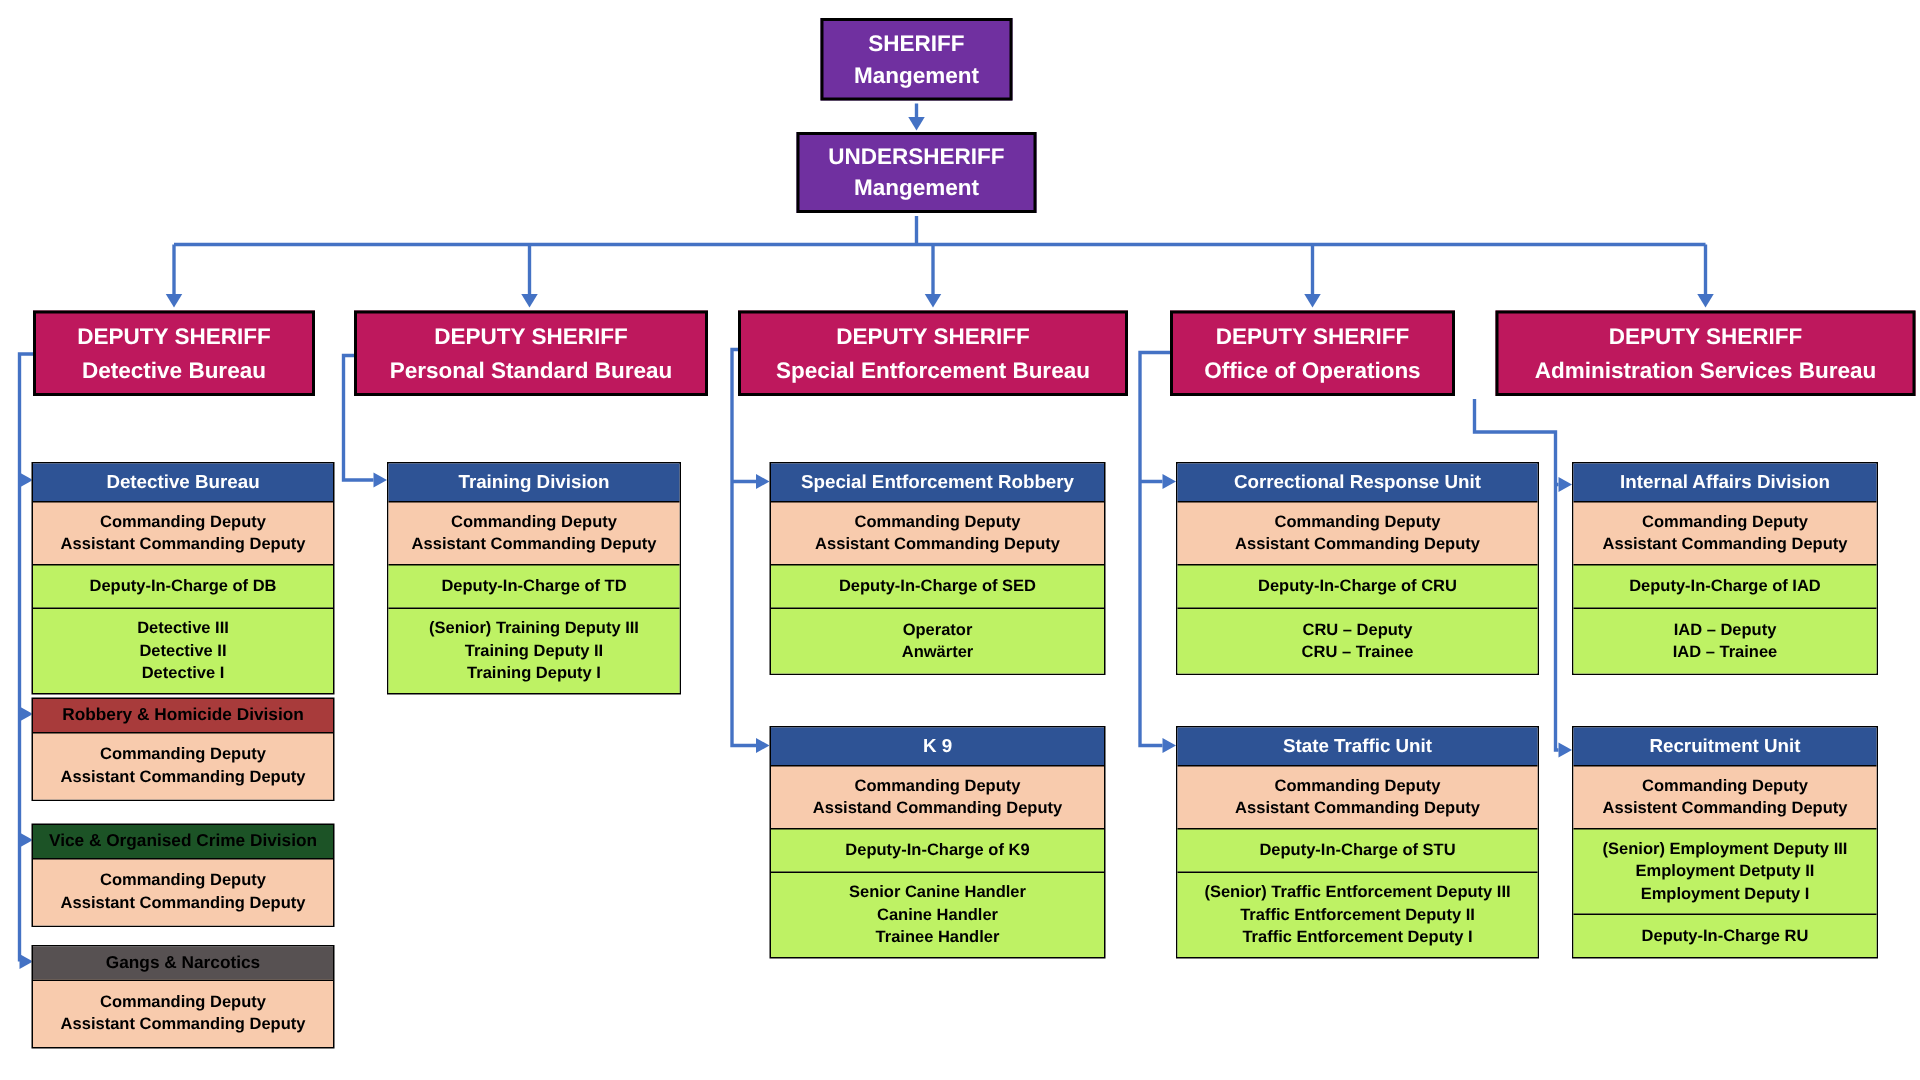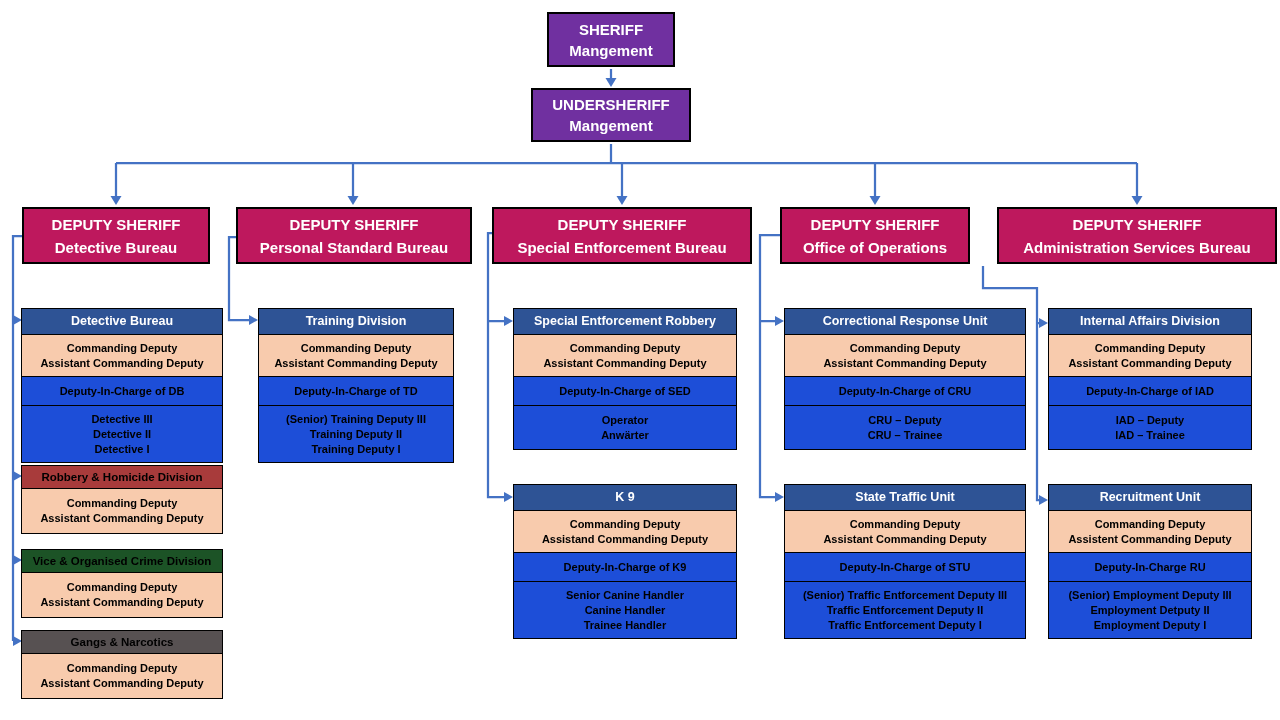--- a/index.html
+++ b/index.html
@@ -28,21 +28,21 @@
     display:flex;align-items:center;justify-content:center;text-align:center;
     white-space:pre-line;font-weight:bold;color:#000;font-size:11px;line-height:15px;
     border-top:1.5px solid #000;
   }
   .sec.first{border-top:none;}
   .head-blue{background:#2E5395;color:#fff;font-size:12.5px;}
   .head-red{background:#A83B3B;color:#000;font-size:11.5px;}
   .head-green{background:#1C5326;color:#000;font-size:11.5px;}
   .head-gray{background:#575152;color:#000;font-size:11.5px;}
   .peach{background:#F8CBAD;}
-  .lblue{background:#1d4ed8;}
+  .lblue{background:#bef264;}
   .hh{height:25px;}
   .hs{height:22px;}
   .r1{height:28px;}
   .r2{height:41px;}
   .r2b{height:44px;}
   .r2s{height:43px;}
   .r3{height:56px;}
 </style>
 </head>
 <body>
@@ -192,19 +192,19 @@
     <div class="sec r2 peach">Commanding Deputy
 Assistant Commanding Deputy</div>
     <div class="sec r1 lblue">Deputy-In-Charge of IAD</div>
     <div class="sec r2s lblue">IAD – Deputy
 IAD – Trainee</div>
   </div>
   <div class="unit" style="left:1048px;top:484px;width:202px;">
     <div class="sec first hh head-blue">Recruitment Unit</div>
     <div class="sec r2 peach">Commanding Deputy
 Assistent Commanding Deputy</div>
-    <div class="sec r1 lblue">Deputy-In-Charge RU</div>
     <div class="sec r3 lblue">(Senior) Employment Deputy III
 Employment Detputy II
 Employment Deputy I</div>
+    <div class="sec r1 lblue">Deputy-In-Charge RU</div>
   </div>
 
 </div>
 
 </body></html>

